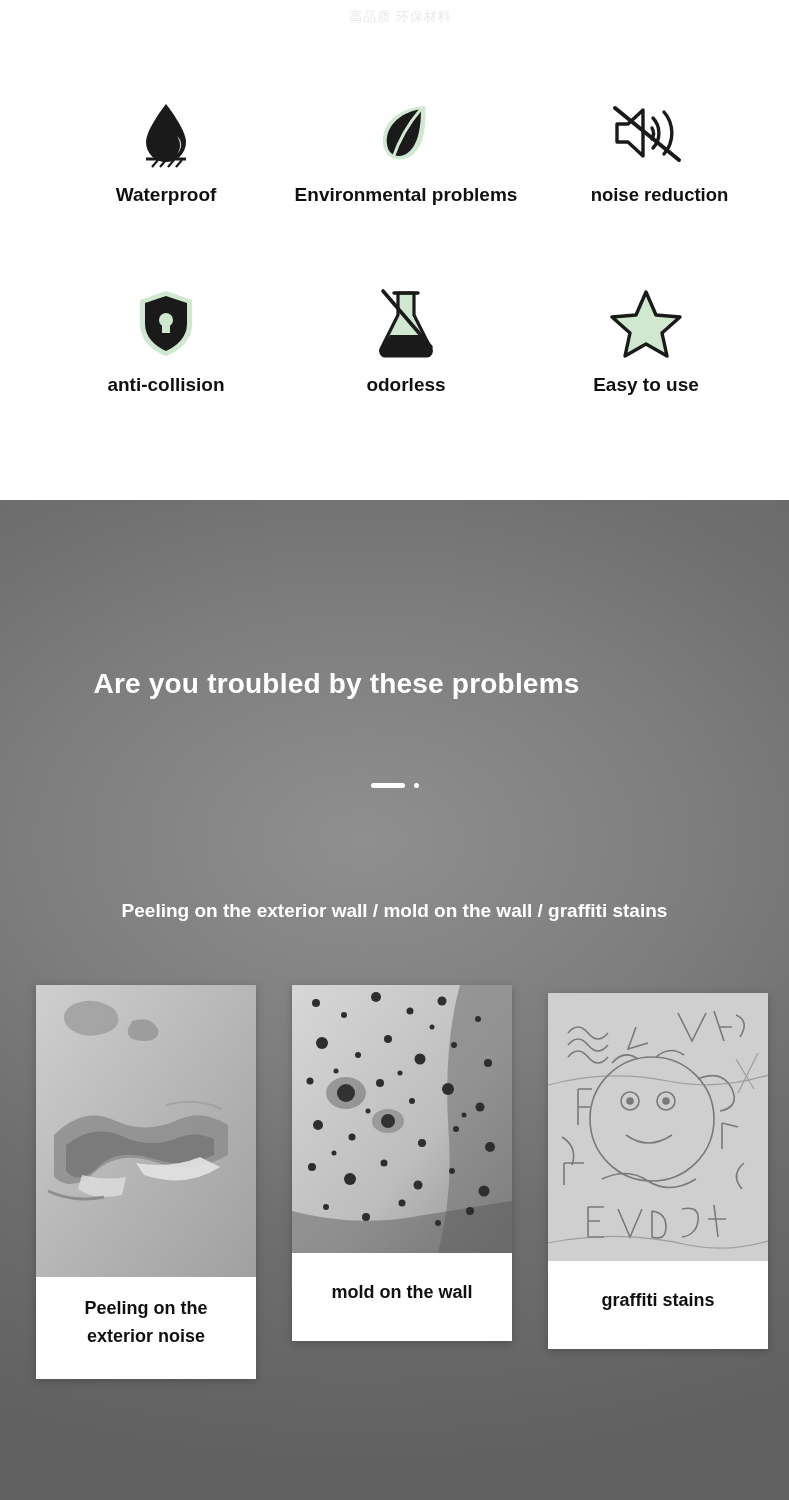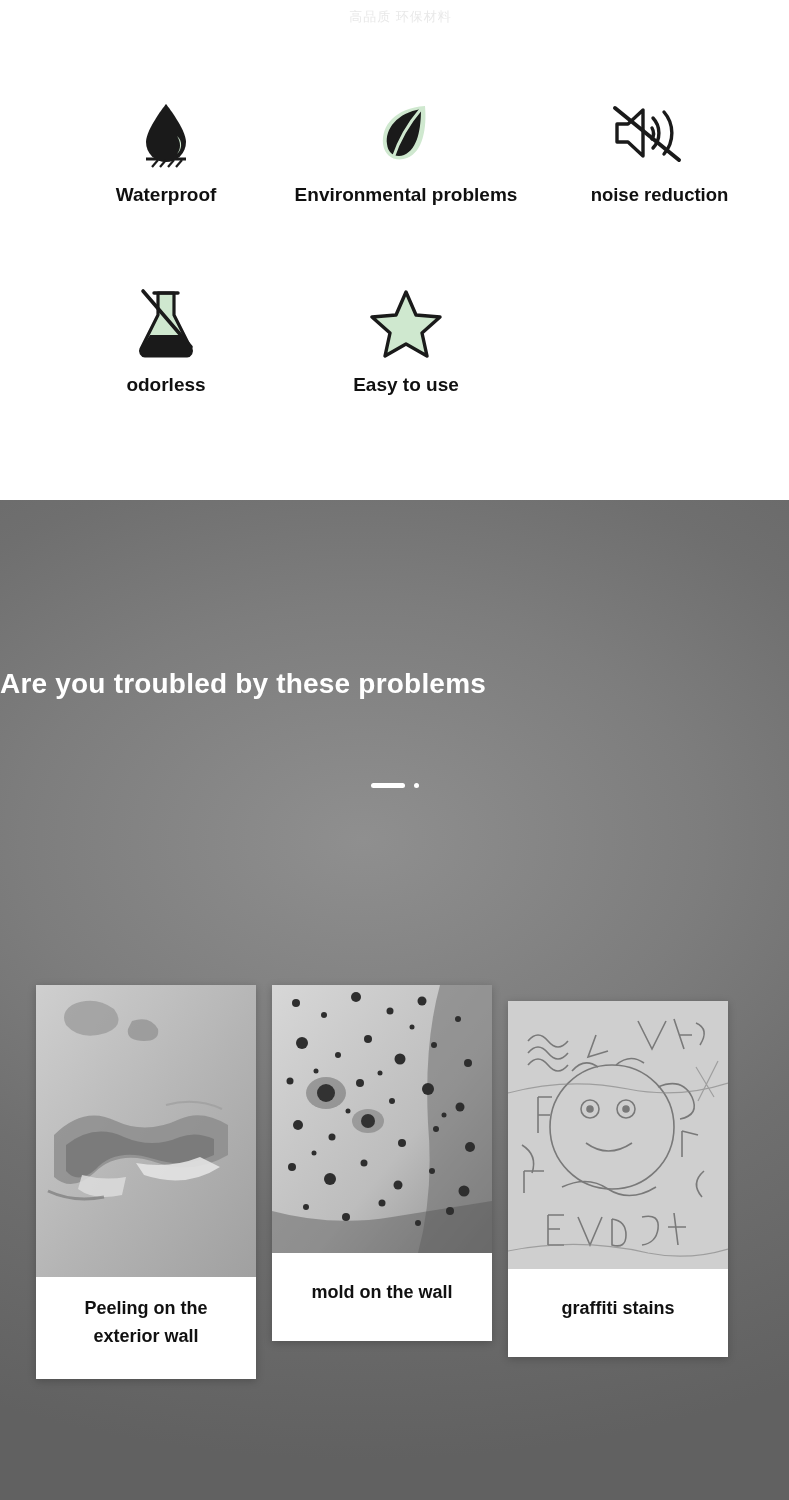--- a/index.html
+++ b/index.html
@@ -62,20 +62,21 @@
     position: absolute;
     left: 0; top: 500px;
     width: 789px; height: 1000px;
     background:
       radial-gradient(ellipse 900px 620px at 46% 34%, #8f8f8f 0%, #7d7d7d 38%, #6f6f6f 62%, #616161 100%);
   }
   .prob-title {
     position: absolute;
     left: 0; top: 168px;
     width: 673px;
+    text-align: center;
     color: #ffffff;
     font-size: 28px;
     font-weight: 700;
     letter-spacing: 0.2px;
   }
   .prob-divider {
     position: absolute;
     left: 0; top: 283px;
     width: 789px;
     display: flex;
@@ -102,30 +103,30 @@
     font-size: 19px;
     font-weight: 700;
   }
 
   .cards {
     position: absolute;
     left: 36px; top: 485px;
     width: 717px;
     display: flex;
     align-items: flex-start;
-    gap: 16px;
+    gap: 36px;
   }
   .card {
     width: 220px;
     background: #ffffff;
     box-shadow: 0 2px 8px rgba(0,0,0,0.22);
   }
   .card.c1 { margin-top: 0; }
   .card.c2 { margin-top: 0; }
-  .card.c3 { margin-top: 16px; }
+  .card.c3 { margin-top: 8px; }
   .card-photo {
     width: 100%;
     height: 292px;
     position: relative;
     overflow: hidden;
     background: #9b9b9b;
   }
   .card-caption {
     padding: 18px 8px 22px;
     text-align: center;
@@ -183,20 +184,31 @@
             <path d="M8 24 h11 L34 10 v46 L19 42 H8 Z" fill="none" stroke="#1a1a1a" stroke-width="3.4" stroke-linejoin="round"></path>
             <path d="M44 18 a22 22 0 0 1 0 30" fill="none" stroke="#1a1a1a" stroke-width="3.4" stroke-linecap="round"></path>
             <path d="M43 28 a11 11 0 0 1 0 11" fill="none" stroke="#1a1a1a" stroke-width="3.4" stroke-linecap="round"></path>
             <path d="M55 12 a32 32 0 0 1 0 42" fill="none" stroke="#1a1a1a" stroke-width="3.4" stroke-linecap="round"></path>
             <line x1="6" y1="8" x2="70" y2="60" stroke="#1a1a1a" stroke-width="4" stroke-linecap="round"></line>
           </svg>
         </div>
         <div class="feat-label">noise reduction</div>
       </div>
 
+      <div class="feat-cell c3">
+        <div class="feat-icon">
+          <svg width="62" height="72" viewBox="0 0 62 72">
+            <path d="M31 4 L57 13 v24 C57 53 45 64 31 69 C17 64 5 53 5 37 V13 Z" fill="#cfe8cf"></path>
+            <path d="M31 9 L52 16 v21 C52 50 42 59 31 64 C20 59 10 50 10 37 V16 Z" fill="#1a1a1a"></path>
+            <circle cx="31" cy="33" r="7" fill="#cfe8cf"></circle>
+            <path d="M27 33 h8 v13 h-8 Z" fill="#cfe8cf"></path>
+          </svg>
+        </div>
+        <div class="feat-label">anti-collision</div>
+      </div>
 
       <div class="feat-cell c5">
         <div class="feat-icon">
           <svg width="66" height="72" viewBox="0 0 66 72">
             <path d="M25 6 v22 L8 62 a5 5 0 0 0 4 7 h42 a5 5 0 0 0 4 -7 L41 28 V6 Z" fill="#cfe8cf" stroke="#1a1a1a" stroke-width="3.2" stroke-linejoin="round"></path>
             <path d="M17 48 L49 48 L58 62 a5 5 0 0 1 -4 7 H12 a5 5 0 0 1 -4 -7 Z" fill="#1a1a1a"></path>
             <line x1="21" y1="6" x2="45" y2="6" stroke="#1a1a1a" stroke-width="3.4" stroke-linecap="round"></line>
             <line x1="10" y1="4" x2="58" y2="60" stroke="#1a1a1a" stroke-width="3.6" stroke-linecap="round"></line>
           </svg>
         </div>
@@ -217,20 +229,21 @@
 
   <section class="problems">
 
     <h2 class="prob-title">Are you troubled by these problems</h2>
 
     <div class="prob-divider">
       <span class="bar"></span>
       <span class="dot"></span>
     </div>
 
+    <div class="prob-sub">Peeling on the exterior wall / mold on the wall / graffiti stains</div>
 
     <div class="cards">
 
       <div class="card c1">
         <div class="card-photo">
           <svg width="220" height="292" viewBox="0 0 220 292" preserveAspectRatio="none">
             <defs>
               <linearGradient id="pg1" x1="0" y1="0" x2="1" y2="1">
                 <stop offset="0%" stop-color="#cfcfcf"></stop>
                 <stop offset="55%" stop-color="#b4b4b4"></stop>
@@ -243,21 +256,21 @@
             <path d="M18 150 q30 -30 62 -14 q30 14 64 -2 q22 -10 48 6 l0 30 q-34 20 -70 8 q-40 -14 -64 10 q-22 20 -40 4 Z" fill="#8b8b8b" opacity="0.8"></path>
             <path d="M30 160 q28 -22 58 -8 q28 12 56 0 q16 -6 34 2 l0 16 q-30 14 -60 4 q-38 -12 -58 10 q-18 16 -30 2 Z" fill="#777777" opacity="0.85"></path>
             <path d="M100 178 q34 6 64 -6 l20 10 q-34 22 -76 8 Z" fill="#e3e3e3" opacity="0.9"></path>
             <path d="M46 190 q22 6 44 2 l-4 18 q-28 6 -44 -6 Z" fill="#dcdcdc" opacity="0.85"></path>
             <path d="M12 206 q26 12 56 6" stroke="#6f6f6f" stroke-width="3" fill="none" opacity="0.6"></path>
             <path d="M130 120 q30 -8 56 4" stroke="#9a9a9a" stroke-width="2" fill="none" opacity="0.6"></path>
           </svg>
         </div>
         <div class="card-caption">
           <span>Peeling on the</span><br>
-          <span>exterior wall</span>
+          <span>exterior noise</span>
         </div>
       </div>
 
       <div class="card c2">
         <div class="card-photo">
           <svg width="220" height="268" viewBox="0 0 220 268" preserveAspectRatio="none">
             <defs>
               <linearGradient id="pg2" x1="0" y1="0" x2="1" y2="1">
                 <stop offset="0%" stop-color="#d7d7d7"></stop>
                 <stop offset="60%" stop-color="#bdbdbd"></stop>

